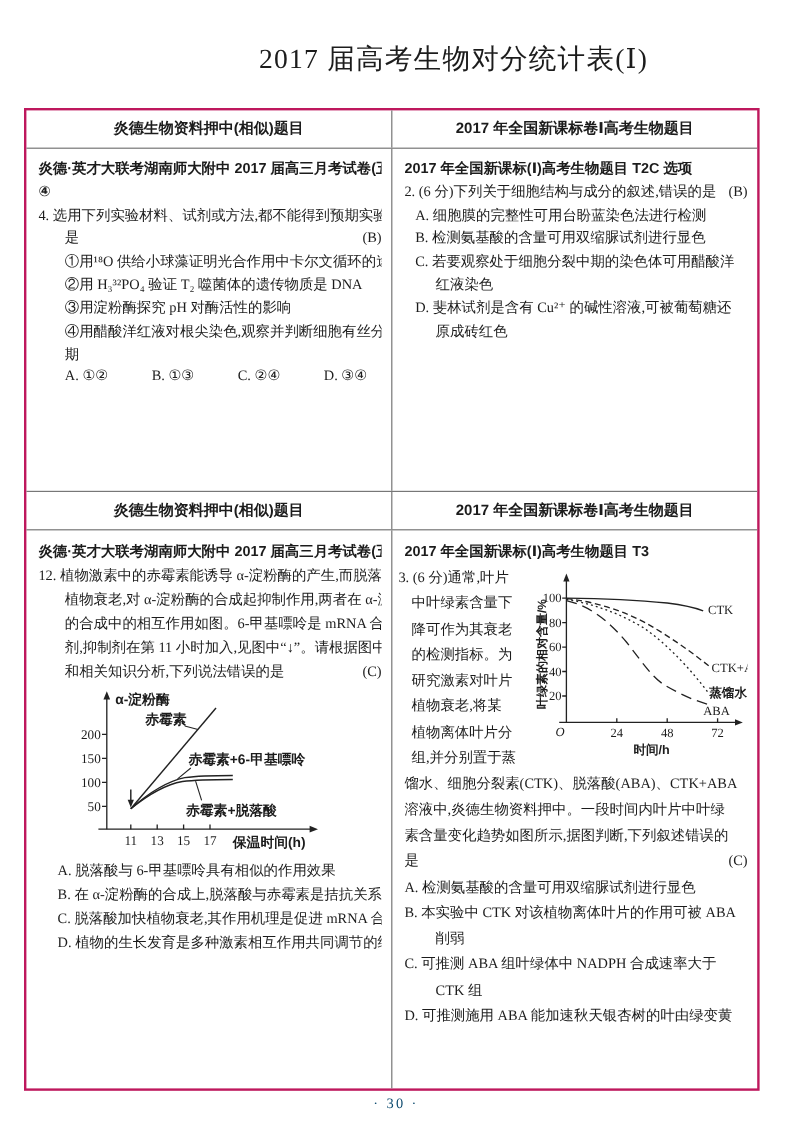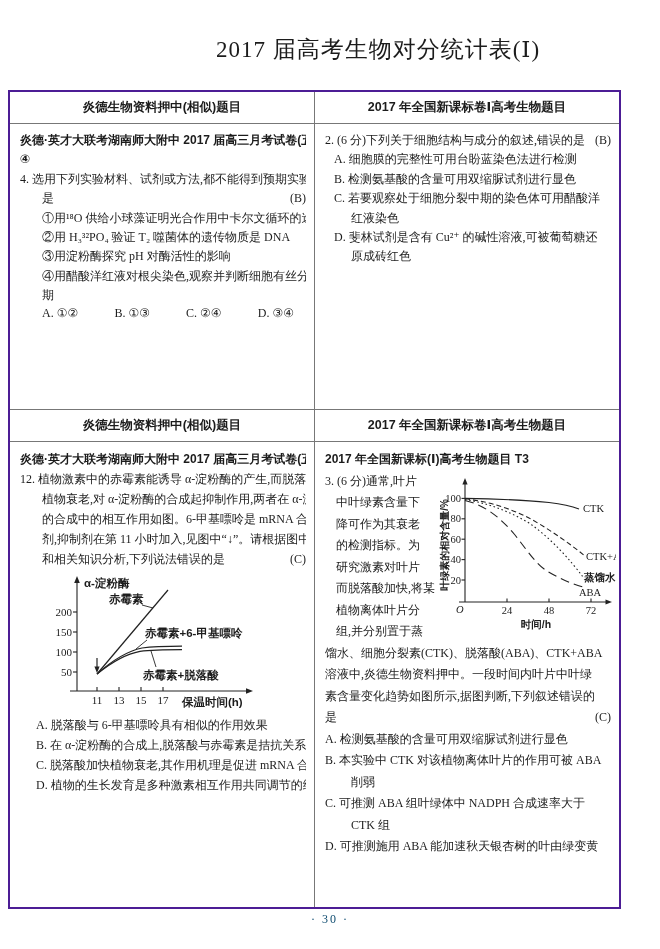--- a/index.html
+++ b/index.html
@@ -1,21 +1,21 @@
 <!DOCTYPE html>
 <html><head>
 <meta charset="utf-8">
 <style>
   html,body{margin:0;padding:0;background:#fff;}
   .page{position:relative;width:660px;height:949px;background:#ffffff;overflow:hidden;
         font-family:"Liberation Serif","DejaVu Serif",serif;color:#1c1c1c;}
   .title{position:absolute;top:34px;left:0;width:100%;text-align:center;
          font-size:23px;font-weight:normal;letter-spacing:1px;
          font-family:"Liberation Serif","DejaVu Serif",serif;margin-left:48px;}
-  .doc-table{position:absolute;left:8px;top:90px;width:609px;border:2px solid #4c1d95;}
+  .doc-table{position:absolute;left:20px;top:90px;width:609px;border:2px solid #be185d;}
   .trow{display:flex;border-bottom:1px solid #777;}
   .trow:last-child{border-bottom:none;}
   .cell{overflow:hidden;}
   .cell.left{width:304px;border-right:1px solid #777;flex-shrink:0;}
   .cell.right{flex:1;}
   .thead .cell{height:31px;display:flex;align-items:center;justify-content:center;}
   .thead .cell span{font-weight:bold;font-size:12.5px;
         font-family:"Liberation Sans","DejaVu Sans",sans-serif;}
   .body1 .cell{height:285px;}
   .body2 .cell{height:465px;}
@@ -25,21 +25,21 @@
   .lh3 .line{line-height:21.5px;}
   .line{white-space:nowrap;overflow:hidden;}
   .b{font-weight:bold;font-family:"Liberation Sans","DejaVu Sans",sans-serif;font-size:12px;}
   .i1{padding-left:9px;}
   .i1b{padding-left:11px;}
   .i2{padding-left:16px;}
   .i3{padding-left:22px;}
   .i4{padding-left:26px;}
   .ansline{display:flex;justify-content:space-between;}
   .choices{display:flex;justify-content:space-between;width:252px;}
-  .q3wrap{display:flex;align-items:flex-start;}
+  .q3wrap{display:flex;align-items:flex-start;justify-content:flex-end;}
   .q3text{width:114px;flex-shrink:0;}
   .chart1{margin:4px 0 2px 12px;display:block;}
   .chart2{flex-shrink:0;display:block;margin-top:2px;}
   .pageno{position:absolute;left:0;width:100%;top:912px;text-align:center;
           font-size:12px;color:#0c4a6e;letter-spacing:2px;}
   svg text{font-family:"Liberation Serif","DejaVu Serif",serif;fill:#1c1c1c;}
   svg .cjkb{font-family:"Liberation Sans","DejaVu Sans",sans-serif;font-weight:bold;}
 </style>
 </head>
 <body>
@@ -77,20 +77,21 @@
           <div class="choices i3">
             <span>A. ①②</span>
             <span>B. ①③</span>
             <span>C. ②④</span>
             <span>D. ③④</span>
           </div>
         </div>
       </div>
       <div class="cell right">
         <div class="cin lh1">
+          <div class="line b">2017 年全国新课标(Ⅰ)高考生物题目 T2C 选项</div>
           <div class="line ansline">
             <span>2. (6 分)下列关于细胞结构与成分的叙述,错误的是</span>
             <span class="ans">(B)</span>
           </div>
           <div class="line i1">A. 细胞膜的完整性可用台盼蓝染色法进行检测</div>
           <div class="line i1">B. 检测氨基酸的含量可用双缩脲试剂进行显色</div>
           <div class="line i1">C. 若要观察处于细胞分裂中期的染色体可用醋酸洋</div>
           <div class="line i4">红液染色</div>
           <div class="line i1">D. 斐林试剂是含有 Cu²⁺ 的碱性溶液,可被葡萄糖还</div>
           <div class="line i4">原成砖红色</div>
@@ -179,21 +180,21 @@
         <div class="cin lh3">
           <div class="line b">2017 年全国新课标(Ⅰ)高考生物题目 T3</div>
 
           <div class="q3wrap">
             <div class="q3text">
               <div class="line">3. (6 分)通常,叶片</div>
               <div class="line i1b">中叶绿素含量下</div>
               <div class="line i1b">降可作为其衰老</div>
               <div class="line i1b">的检测指标。为</div>
               <div class="line i1b">研究激素对叶片</div>
-              <div class="line i1b">而脱落酸加快,将某</div>
+              <div class="line i1b">植物衰老,将某</div>
               <div class="line i1b">植物离体叶片分</div>
               <div class="line i1b">组,并分别置于蒸</div>
             </div>
 
             <svg class="chart2" width="177" height="158" viewBox="0 0 177 158">
               <g stroke="#222" stroke-width="1.1" fill="none">
                 <line x1="26" y1="10" x2="26" y2="129"></line>
                 <line x1="20" y1="129" x2="168" y2="129"></line>
                 <line x1="22.5" y1="25.4" x2="26" y2="25.4"></line>
                 <line x1="22.5" y1="45.8" x2="26" y2="45.8"></line>

